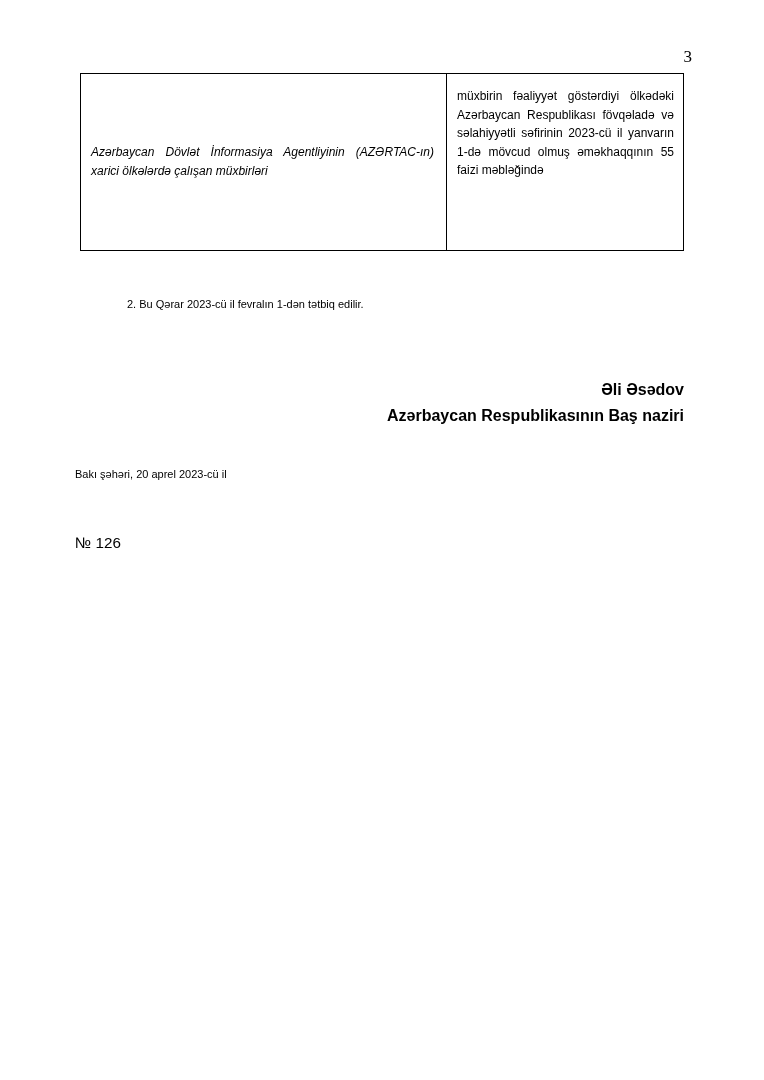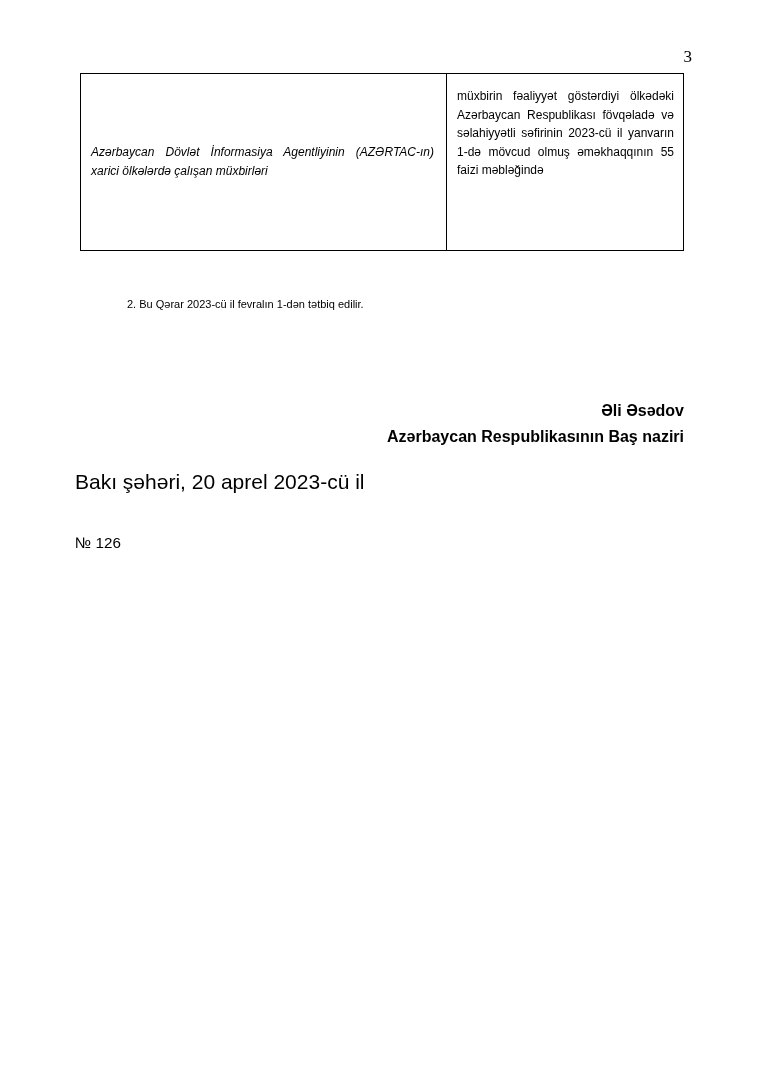--- a/index.html
+++ b/index.html
@@ -73,35 +73,35 @@
   .para-2 {
     position: absolute;
     top: 268px;
     left: 127px;
     font-size: 11px;
     line-height: 1.5;
     margin-top: 28px;
   }
   .signature {
     position: absolute;
-    top: 398px;
+    top: 377px;
     left: 80px;
     width: 604px;
     text-align: right;
     font-weight: bold;
     font-size: 16px;
     line-height: 1.62;
   }
   .sig-name { display: block; }
   .sig-title { display: block; }
   .place-date {
     position: absolute;
     top: 466px;
     left: 75px;
-    font-size: 21px;
+    font-size: 11px;
     line-height: 1.5;
   }
   .doc-number {
     position: absolute;
     top: 508px;
     left: 75px;
     font-size: 15.2px;
     line-height: 1.5;
     margin-top: 24px;
   }

